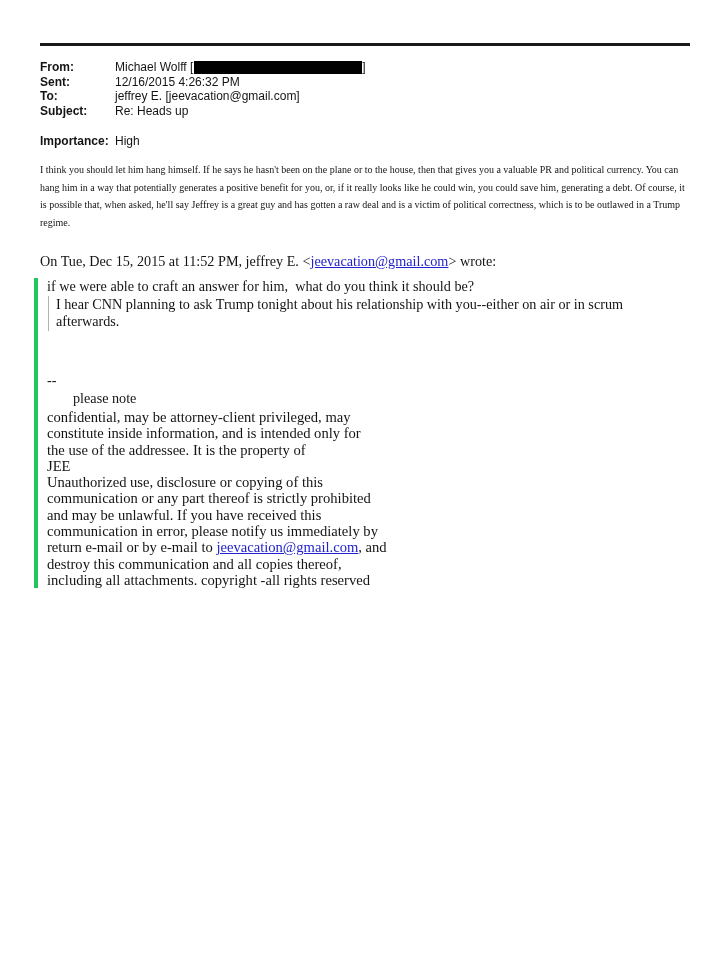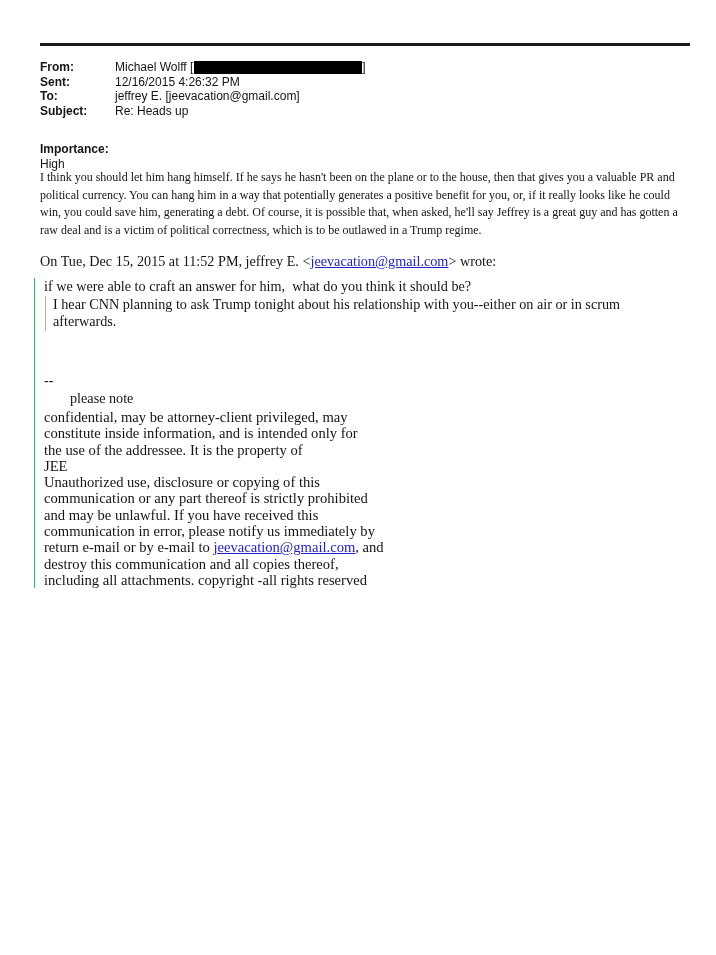--- a/index.html
+++ b/index.html
@@ -20,39 +20,39 @@
     width:562px;height:7px;background:#000000;
   }
   .header-block{
     position:absolute;left:40px;top:60px;
     font-family:"Liberation Sans", sans-serif;
     font-size:12px;line-height:14.5px;
   }
   .header-row{display:flex;}
   .header-label{width:75px;font-weight:bold;}
   .header-value{white-space:nowrap;}
-  .importance-row{margin-top:24px;flex-direction:column;}
+  .importance-row{margin-top:16px;}
   .redaction{
     display:inline-block;background:#000000;height:13px;
     vertical-align:text-bottom;
   }
   .redaction.r-from{width:168px;margin-left:1px;}
   .redaction.r-quote{width:136px;height:14px;}
   .body-paragraph{
     position:absolute;left:40px;top:161px;width:652px;
-    font-size:12px;line-height:17.6px;margin-top:8px;
+    font-size:10px;line-height:17.6px;
   }
   .attribution1{
     position:absolute;left:40px;top:253px;
     font-size:14.2px;line-height:17.6px;white-space:nowrap;
   }
   .quote-outer{
     position:absolute;left:34px;top:278px;width:660px;
     margin:0;padding:0 0 0 9px;
-    border-left:1px solid #22c55e;
+    border-left:4px solid #22c55e;
     font-size:14.2px;line-height:17.6px;
   }
   .quote-msg1{white-space:pre-wrap;margin:0;}
   .attribution2{margin:14px 0 0 2px;white-space:nowrap;}
   .quote-inner{
     margin:0 0 0 1px;padding:0 0 0 7px;
     border-left:1px solid #b0b0b0;
   }
   .quote-msg2{margin:0;max-width:592px;}
   .quote-gap{height:41px;}

